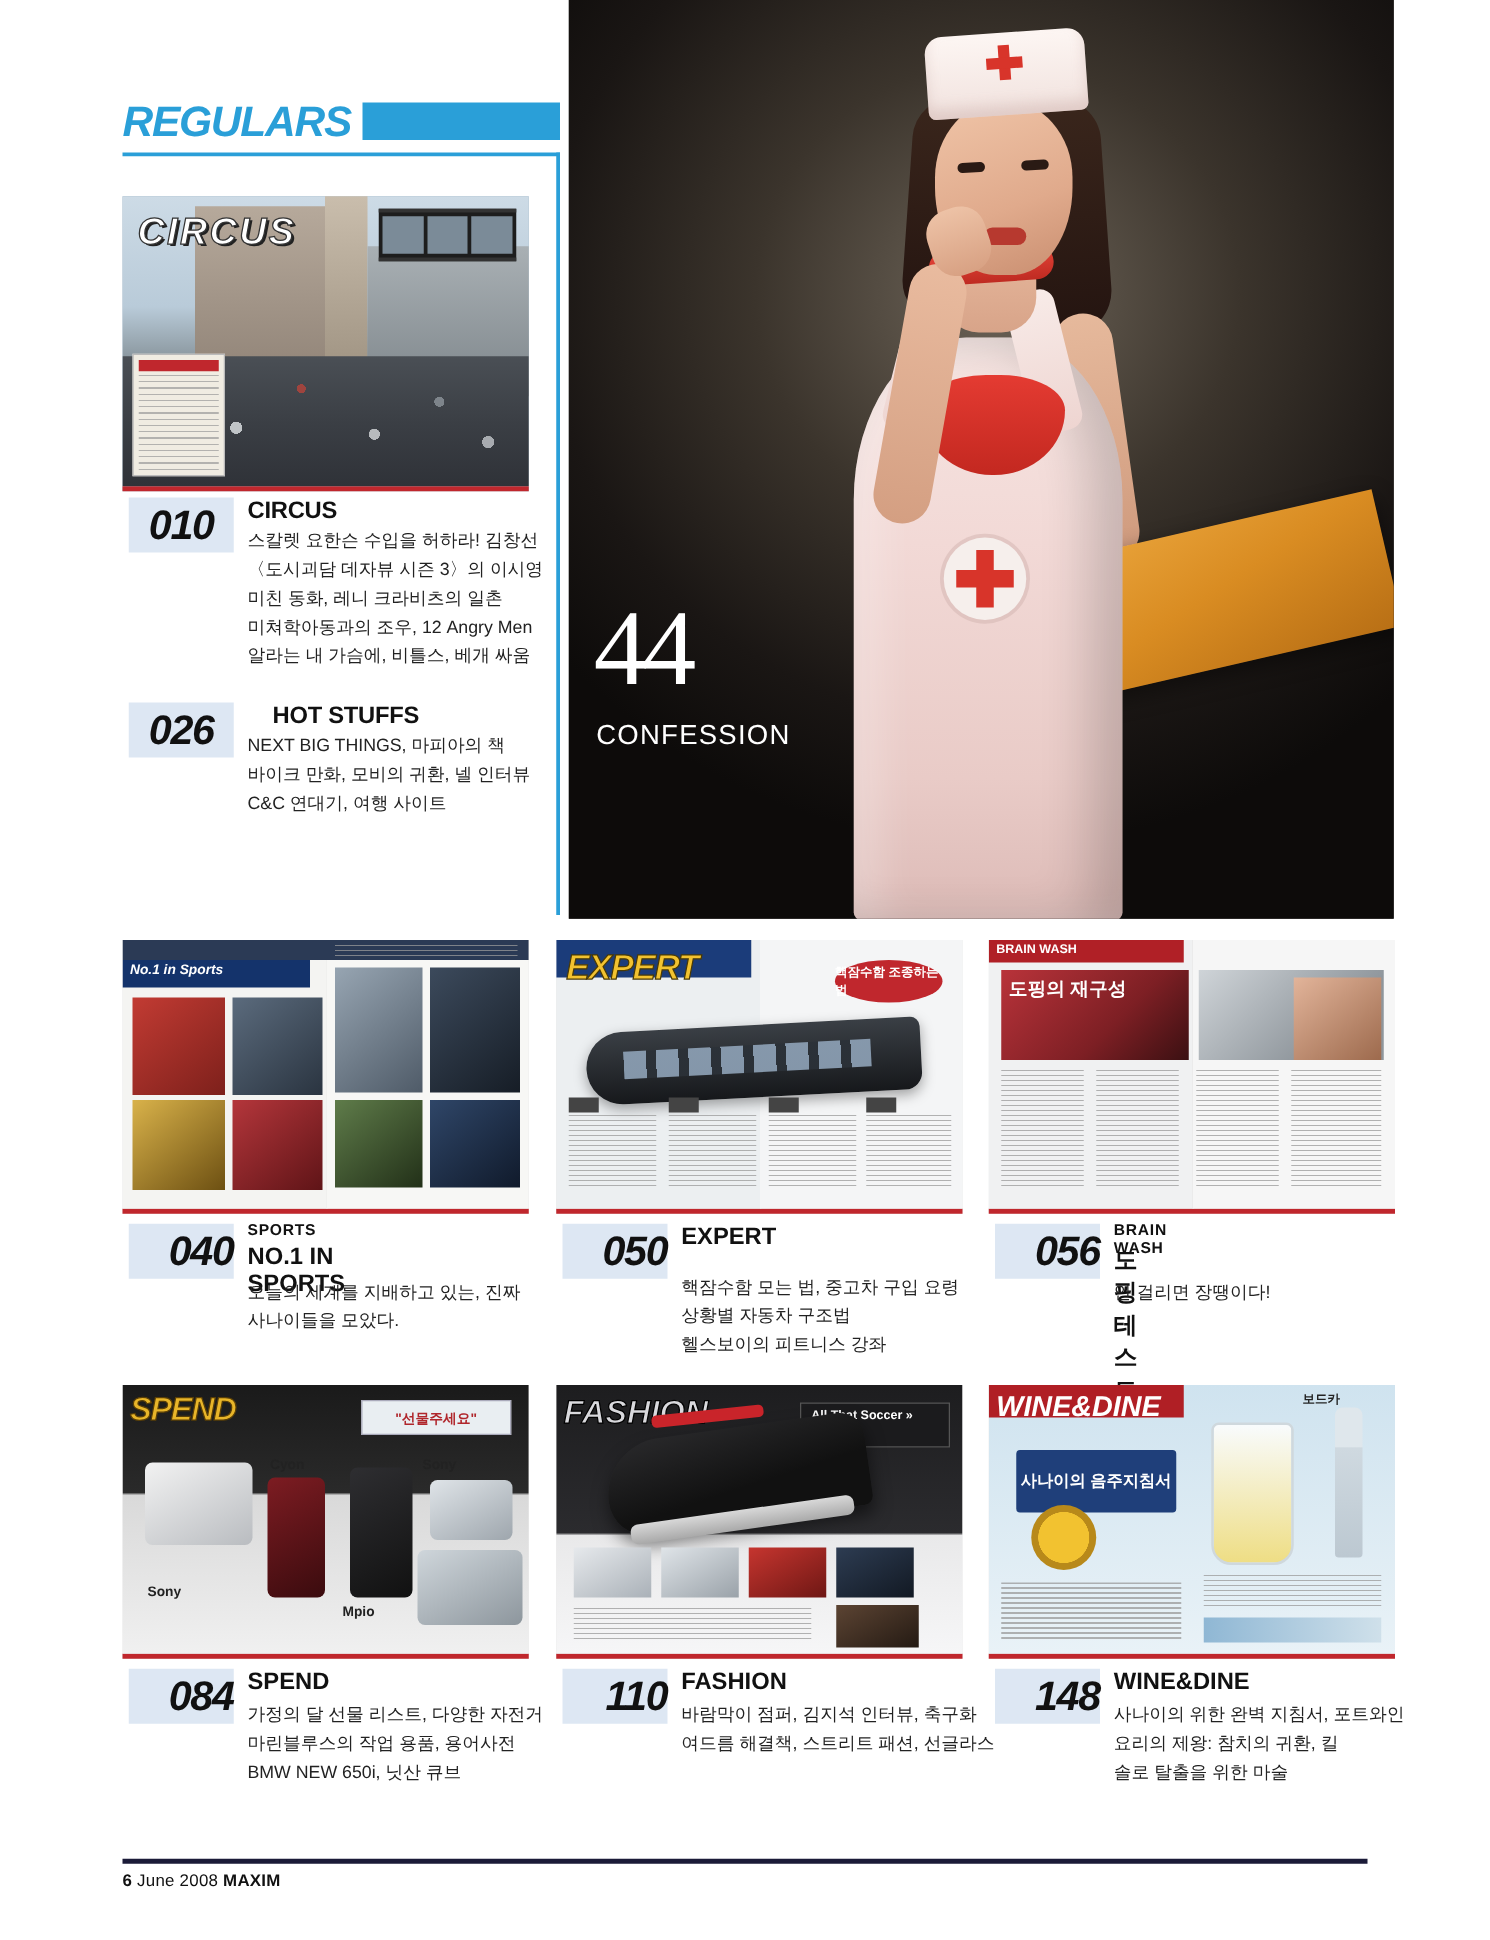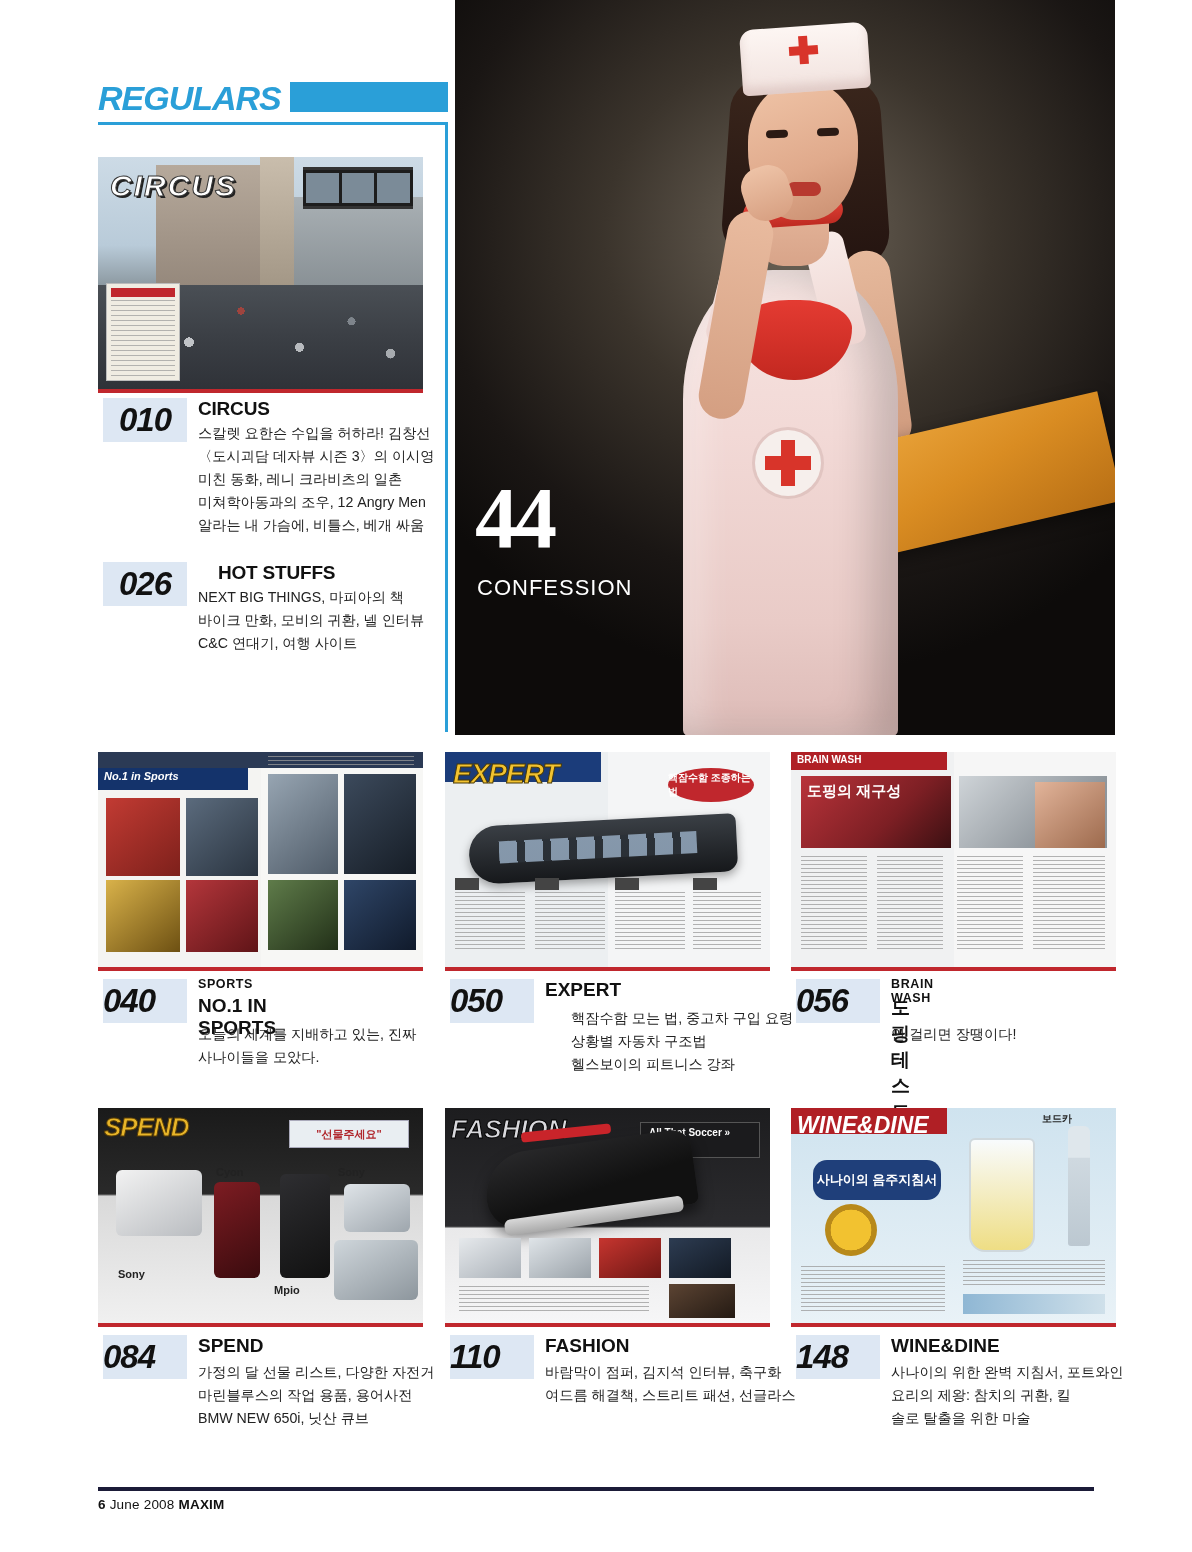--- a/index.html
+++ b/index.html
@@ -208,21 +208,21 @@
     width: 250px; height: 112px;
     background: linear-gradient(160deg,#e9a33a 0%, #d98c22 45%, #b86f15 100%);
     transform: rotate(-13deg);
     box-shadow: 0 6px 18px rgba(0,0,0,.45);
   }
   .feature-num {
     position: absolute;
     left: 20px;
     top: 480px;
     font-size: 86px;
-    font-weight: 700;
+    font-weight: 400;
     color: #ffffff;
     line-height: 0.9;
     letter-spacing: -4px;
     font-family: "Liberation Serif", serif;
   }
   .feature-title {
     position: absolute;
     left: 22px;
     top: 575px;
     font-size: 22px;
@@ -362,21 +362,21 @@
     border-bottom: 4px solid #c0272d;
     overflow: hidden;
     background: #e8e8e8;
   }
   .cell .entry2 { position: absolute; left: 5px; }
   .cell .num {
     position: absolute; left: 0; top: 0;
     width: 84px; height: 44px;
     background: #dde7f3;
     font-size: 33px; font-weight: bold; font-style: italic;
-    letter-spacing: -1px; text-align: left; line-height: 44px; color: #111;
+    letter-spacing: -1px; text-align: right; line-height: 44px; color: #111;
   }
   .cell .kicker {
     position: absolute; left: 95px; top: -2px;
     font-size: 12.5px; font-weight: bold; letter-spacing: .6px; color: #111;
   }
   .cell .heading {
     position: absolute; left: 95px;
     font-size: 19px; font-weight: bold; color: #111;
   }
   .cell .body {
@@ -455,24 +455,24 @@
     position:absolute; left: 76px; top: 20px; width: 90px; height: 10px; background:#c9242a;
     transform: rotate(-6deg); border-radius: 4px;
   }
 
   
   .wd-bg { position:absolute; inset:0; background: linear-gradient(180deg,#cfe3ef 0%, #e9f2f7 100%); }
   .wd-title { position:absolute; left:6px; top:4px; font-size:23px; font-weight:bold; font-style:italic; color:#b01f25; -webkit-text-stroke:1px #4d0d10;}
   .wd-seal { position:absolute; left: 34px; top: 96px; width: 52px; height: 52px; border-radius:50%;
     background: radial-gradient(circle,#f2c230 0 55%, #b8891a 56% 100%); }
   .wd-label {
-    position:absolute; left: 22px; top: 52px; width: 128px; height: 40px;
+    position:absolute; left: 22px; top: 52px; width: 128px; height: 50px;
     background:#1f3f7a; color:#fff; font-size: 13px; font-weight:bold;
     display:flex; align-items:center; justify-content:center; text-align:center; line-height:1.2;
-    border-radius: 14px;
+    border-radius: 3px;
   }
   .wd-glass {
     position:absolute; left: 178px; top: 30px; width: 62px; height: 110px;
     background: linear-gradient(180deg,rgba(255,255,255,.85),rgba(240,220,120,.9));
     border: 2px solid #cfd8dd; border-radius: 6px 6px 16px 16px;
   }
   .wd-bottle {
     position:absolute; right: 26px; top: 18px; width: 22px; height: 120px;
     background: linear-gradient(180deg,#dfe7ec 0 26%, #cfd9e0 27%, #bcc8d1 100%);
     border-radius: 6px 6px 3px 3px;
@@ -615,21 +615,21 @@
     <div class="txtblock" style="left:170px; top:140px; width:70px; height:58px;"></div>
     <div class="txtblock" style="left:248px; top:140px; width:68px; height:58px;"></div>
     <div class="photo" style="left:10px; top:126px; width:24px; height:12px; background:#444;"></div>
     <div class="photo" style="left:90px; top:126px; width:24px; height:12px; background:#444;"></div>
     <div class="photo" style="left:170px; top:126px; width:24px; height:12px; background:#444;"></div>
     <div class="photo" style="left:248px; top:126px; width:24px; height:12px; background:#444;"></div>
   </div>
   <div class="entry2" style="top:227px;">
     <div class="num">050</div>
     <div class="heading" style="top:0px;">EXPERT</div>
-    <div class="body" style="top:28px;margin-left:26px;">
+    <div class="body" style="top:40px;">
       <div>핵잠수함 모는 법, 중고차 구입 요령</div>
       <div>상황별 자동차 구조법</div>
       <div>헬스보이의 피트니스 강좌</div>
     </div>
   </div>
 </div>
 
 <div class="cell" style="left:791px; top:752px; width:330px;">
   <div class="spread">
     <div class="pg left" style="background:#f0f1f2;"></div>

